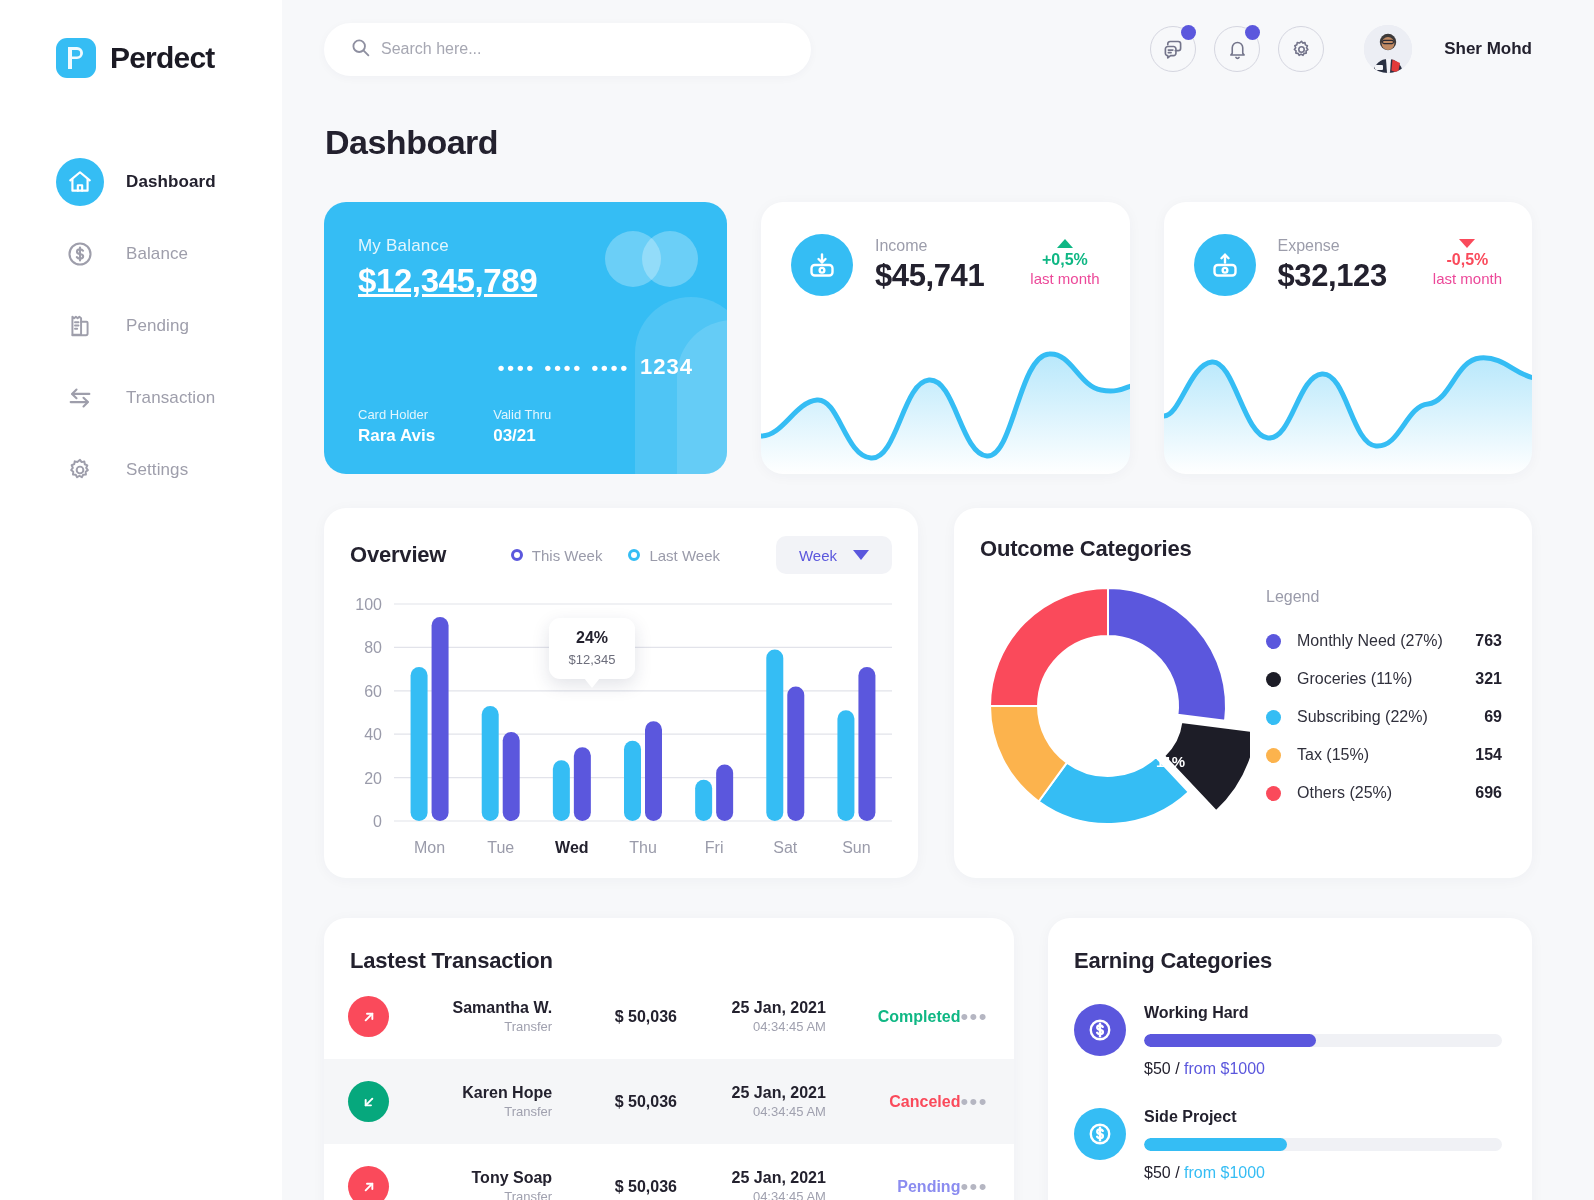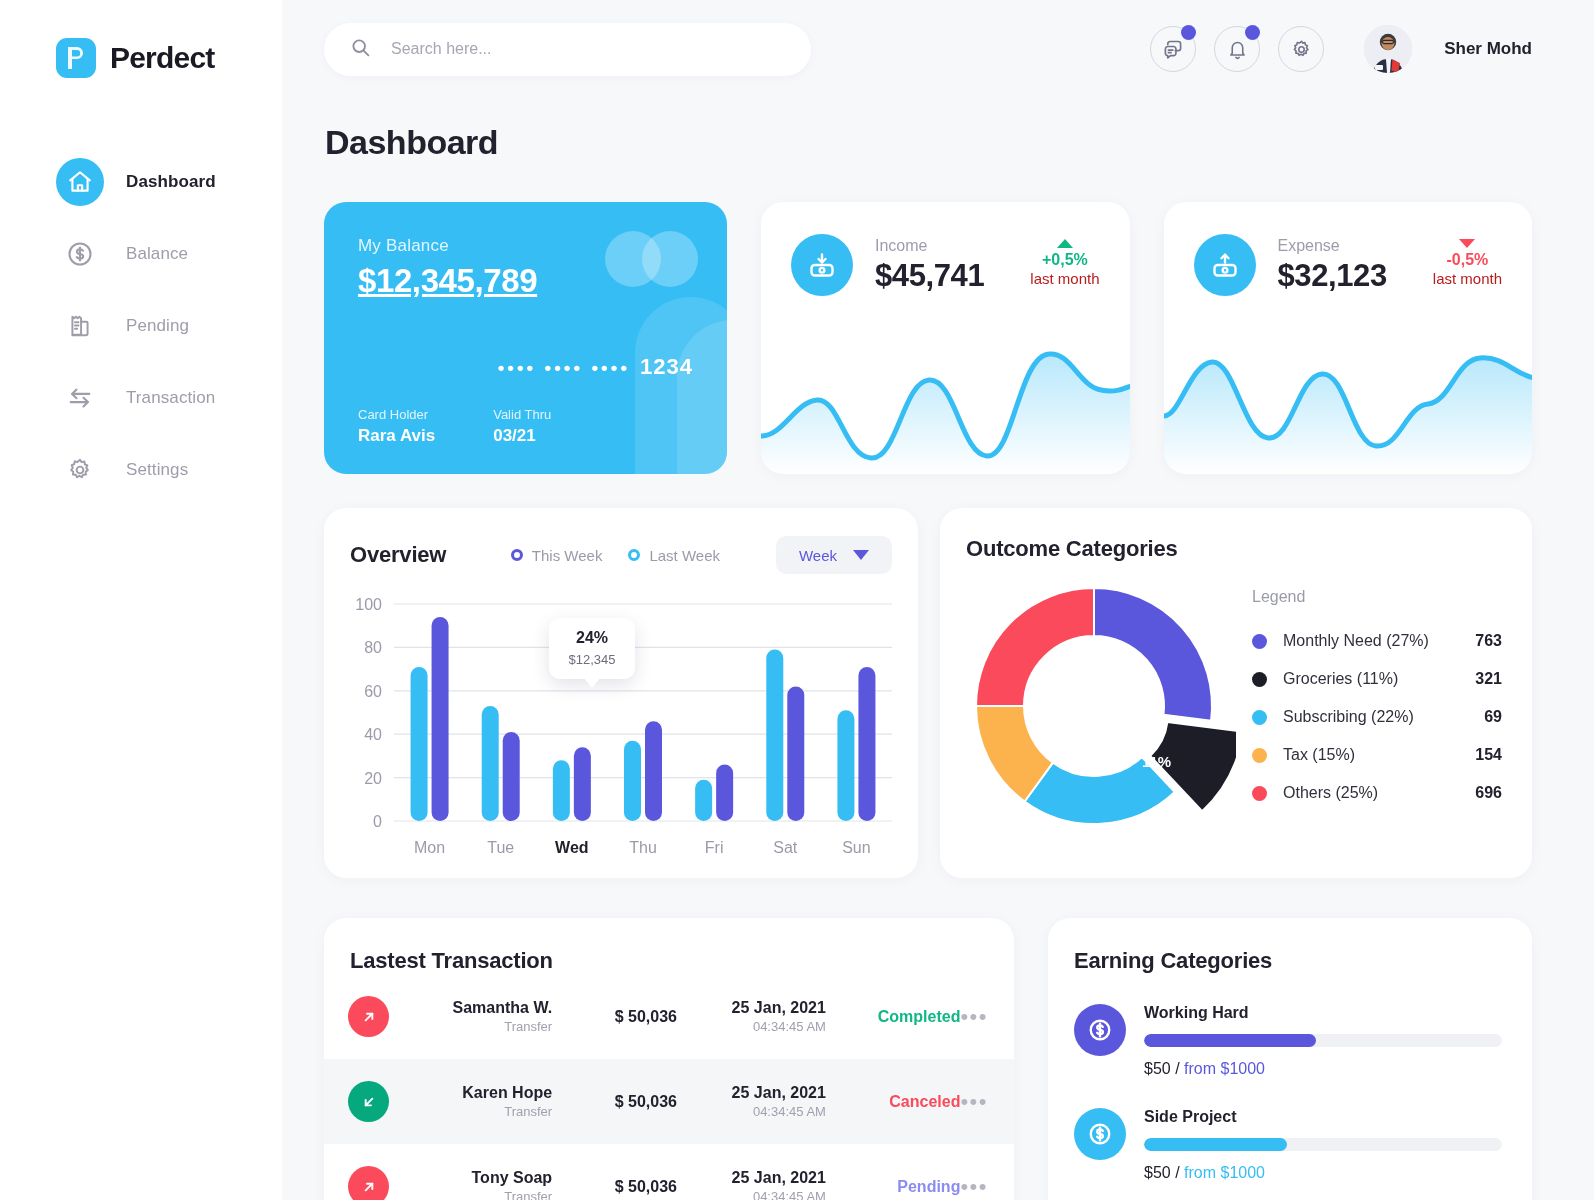--- a/index.html
+++ b/index.html
@@ -39,21 +39,21 @@
   .nav-item.active .nav-ico { background:#35bdf4; }
   .nav-label { font-size:17px; color:#9e9eab; letter-spacing:.1px; }
   .nav-item.active .nav-label { color:#23212e; font-weight:bold; }
 
   
   .main { flex:1; height:1200px; position:relative; padding:0 62px 0 42px; }
 
   .topbar { display:flex; align-items:center; height:98px; }
   .search {
     width:487px; height:53px; background:#fff; border-radius:27px;
-    display:flex; align-items:center; gap:20px; padding:0 26px;
+    display:flex; align-items:center; gap:10px; padding:0 26px;
     box-shadow:0 2px 10px rgba(30,40,80,.035);
   }
   .search input {
     border:none; outline:none; background:transparent;
     font-family:"Liberation Sans", sans-serif; font-size:16px; color:#23212e;
     width:100%;
   }
   .search input::placeholder { color:#a6a7b2; }
 
   .topbar-right { margin-left:auto; display:flex; align-items:center; gap:18px; }
@@ -109,25 +109,25 @@
   }
   .stat-lbl { font-size:16px; color:#9c9dab; }
   .stat-amt { font-size:31px; font-weight:bold; letter-spacing:-.4px; margin-top:3px; }
   .stat-delta { margin-left:auto; text-align:center; padding-bottom:4px; }
   .tri { width:0; height:0; margin:0 auto 3px auto; }
   .tri.up { border-left:8px solid transparent; border-right:8px solid transparent; border-bottom:9px solid #0fb784; }
   .tri.down { border-left:8px solid transparent; border-right:8px solid transparent; border-top:9px solid #fa4a5b; }
   .delta-val { font-size:16px; font-weight:bold; }
   .delta-val.pos { color:#0fb784; }
   .delta-val.neg { color:#fa4a5b; }
-  .delta-sub { font-size:15px; color:#b91c1c; margin-top:1px; }
+  .delta-sub { font-size:15px; color:#ec4899; margin-top:1px; }
   .spark { position:absolute; left:0; right:0; bottom:0; height:150px; }
 
   
-  .row2 { display:flex; gap:22px; margin-top:34px; }
+  .row2 { display:flex; gap:36px; margin-top:34px; }
   .panel { background:#fff; border-radius:22px; box-shadow:0 2px 14px rgba(30,40,80,.04); }
   .panel-title { font-size:22px; font-weight:bold; letter-spacing:-.2px; }
 
   .overview { width:594px; flex:0 0 594px; height:370px; padding:28px 26px 0 26px; position:relative; }
   .ov-head { display:flex; align-items:center; }
   .ov-legend { margin-left:auto; display:flex; align-items:center; gap:26px;justify-content:flex-end; }
   .leg { display:flex; align-items:center; gap:9px; cursor:pointer; }
   .leg .ring { width:12px; height:12px; border-radius:50%; border:3.5px solid #5b57dd; }
   .leg.cy .ring { border-color:#35bdf4; }
   .leg span { font-size:15px; color:#9a9baa; }

